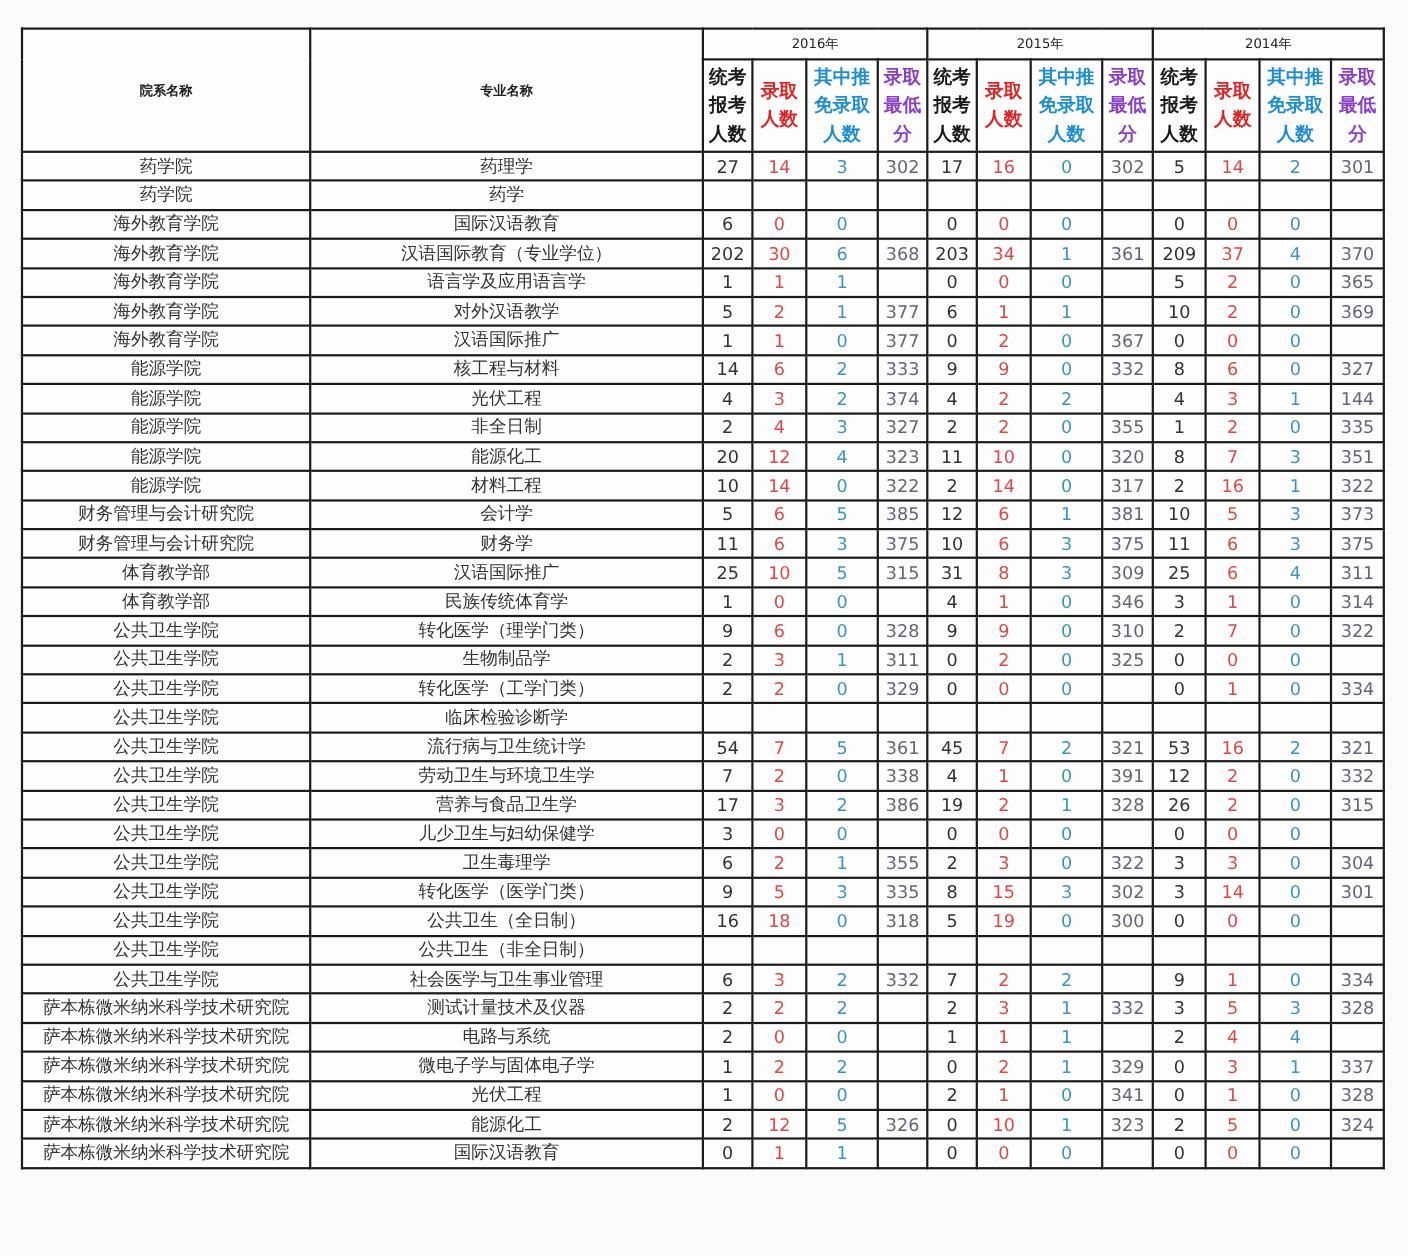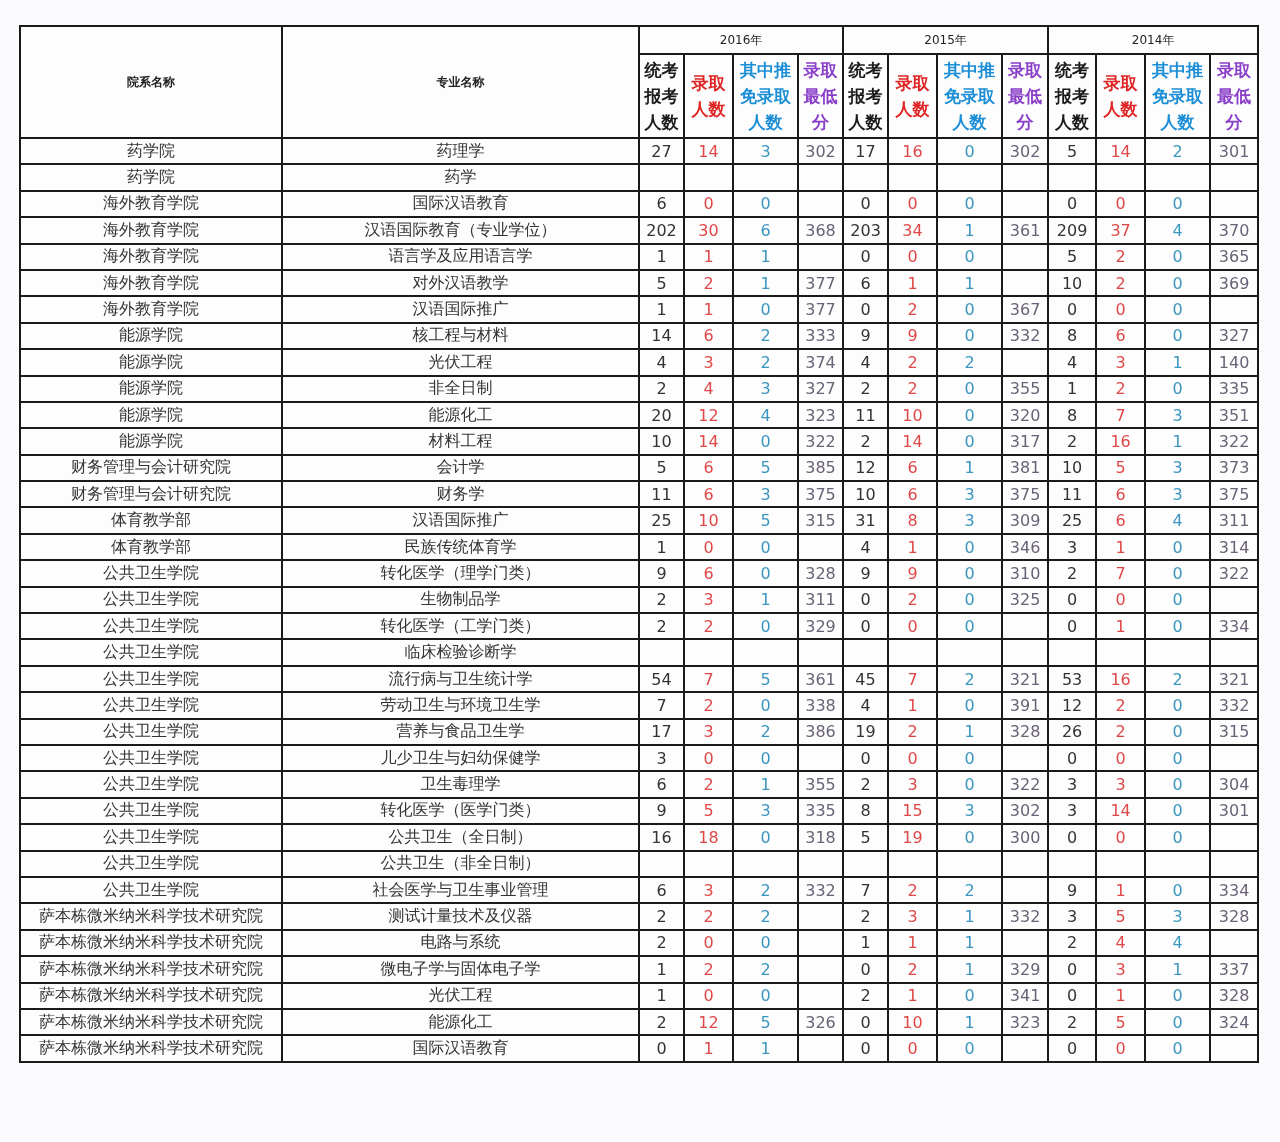--- a/index.html
+++ b/index.html
@@ -247,21 +247,21 @@
         <td class="v1">3</td>
         <td class="v2">2</td>
         <td class="v3">374</td>
         <td class="v0">4</td>
         <td class="v1">2</td>
         <td class="v2">2</td>
         <td class="v3"></td>
         <td class="v0">4</td>
         <td class="v1">3</td>
         <td class="v2">1</td>
-        <td class="v3">140</td>
+        <td class="v3">144</td>
       </tr>
       <tr>
         <td class="dept">能源学院</td>
         <td class="major">非全日制</td>
         <td class="v0">2</td>
         <td class="v1">4</td>
         <td class="v2">3</td>
         <td class="v3">327</td>
         <td class="v0">2</td>
         <td class="v1">2</td>

